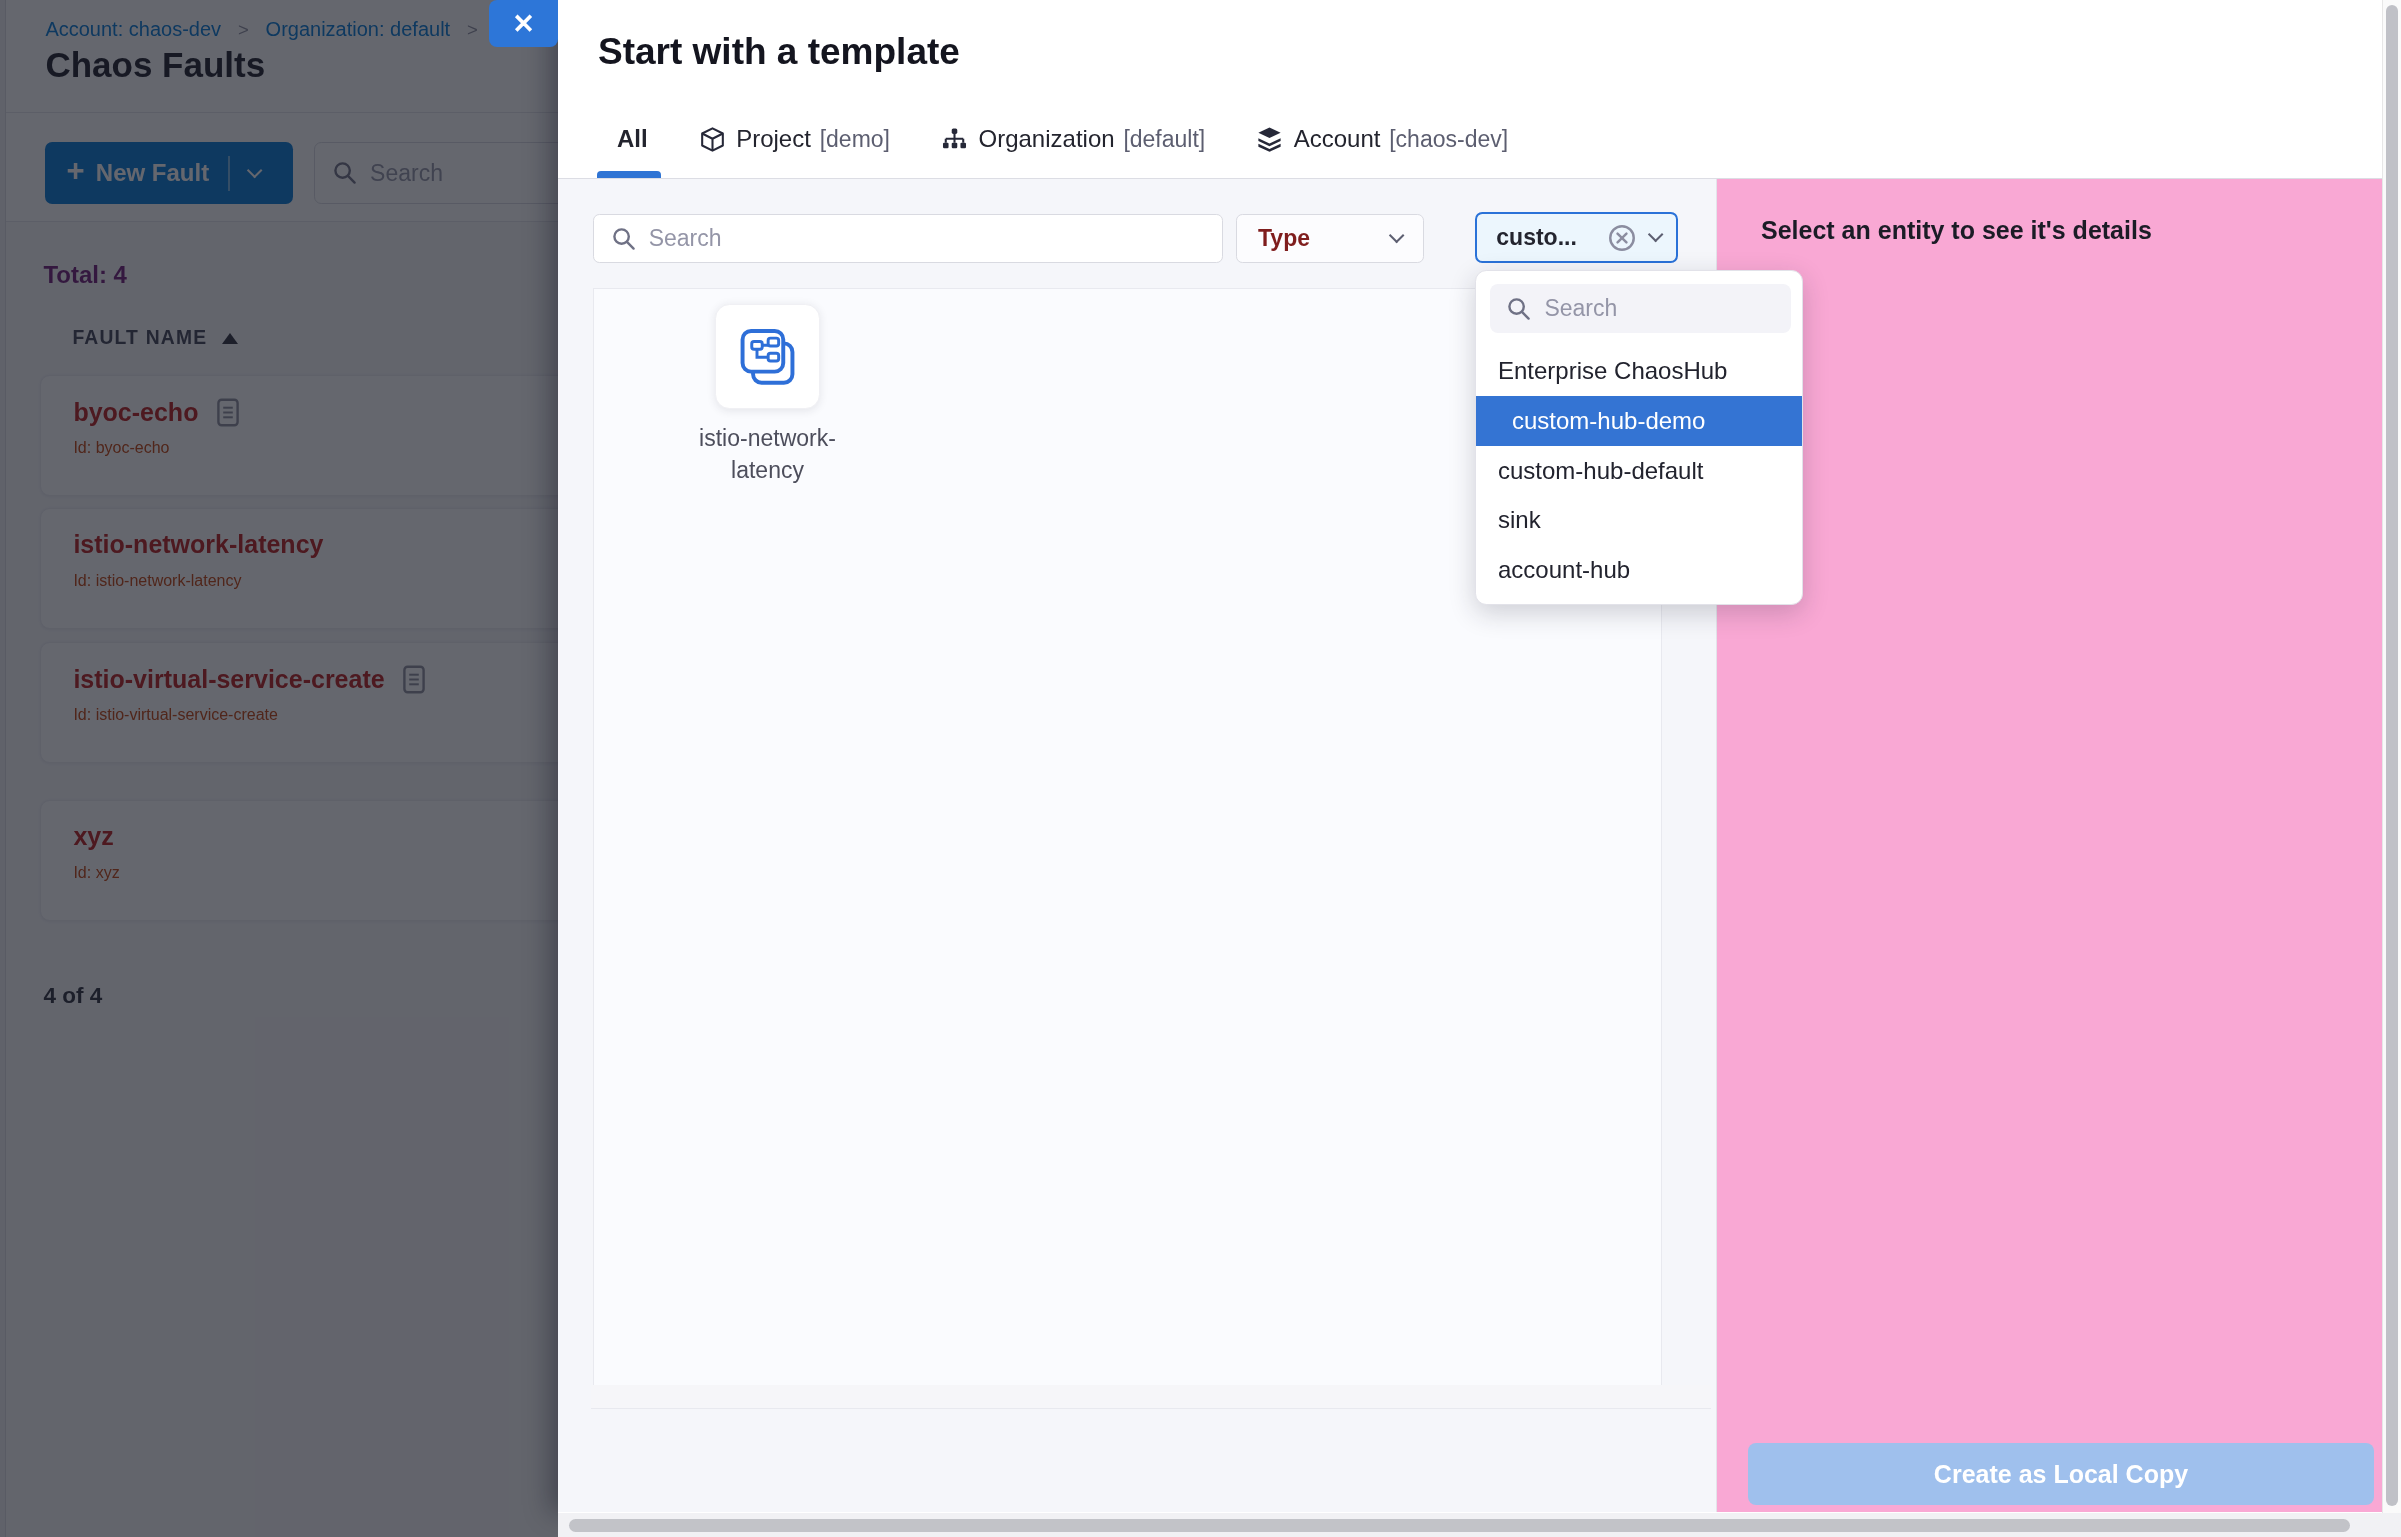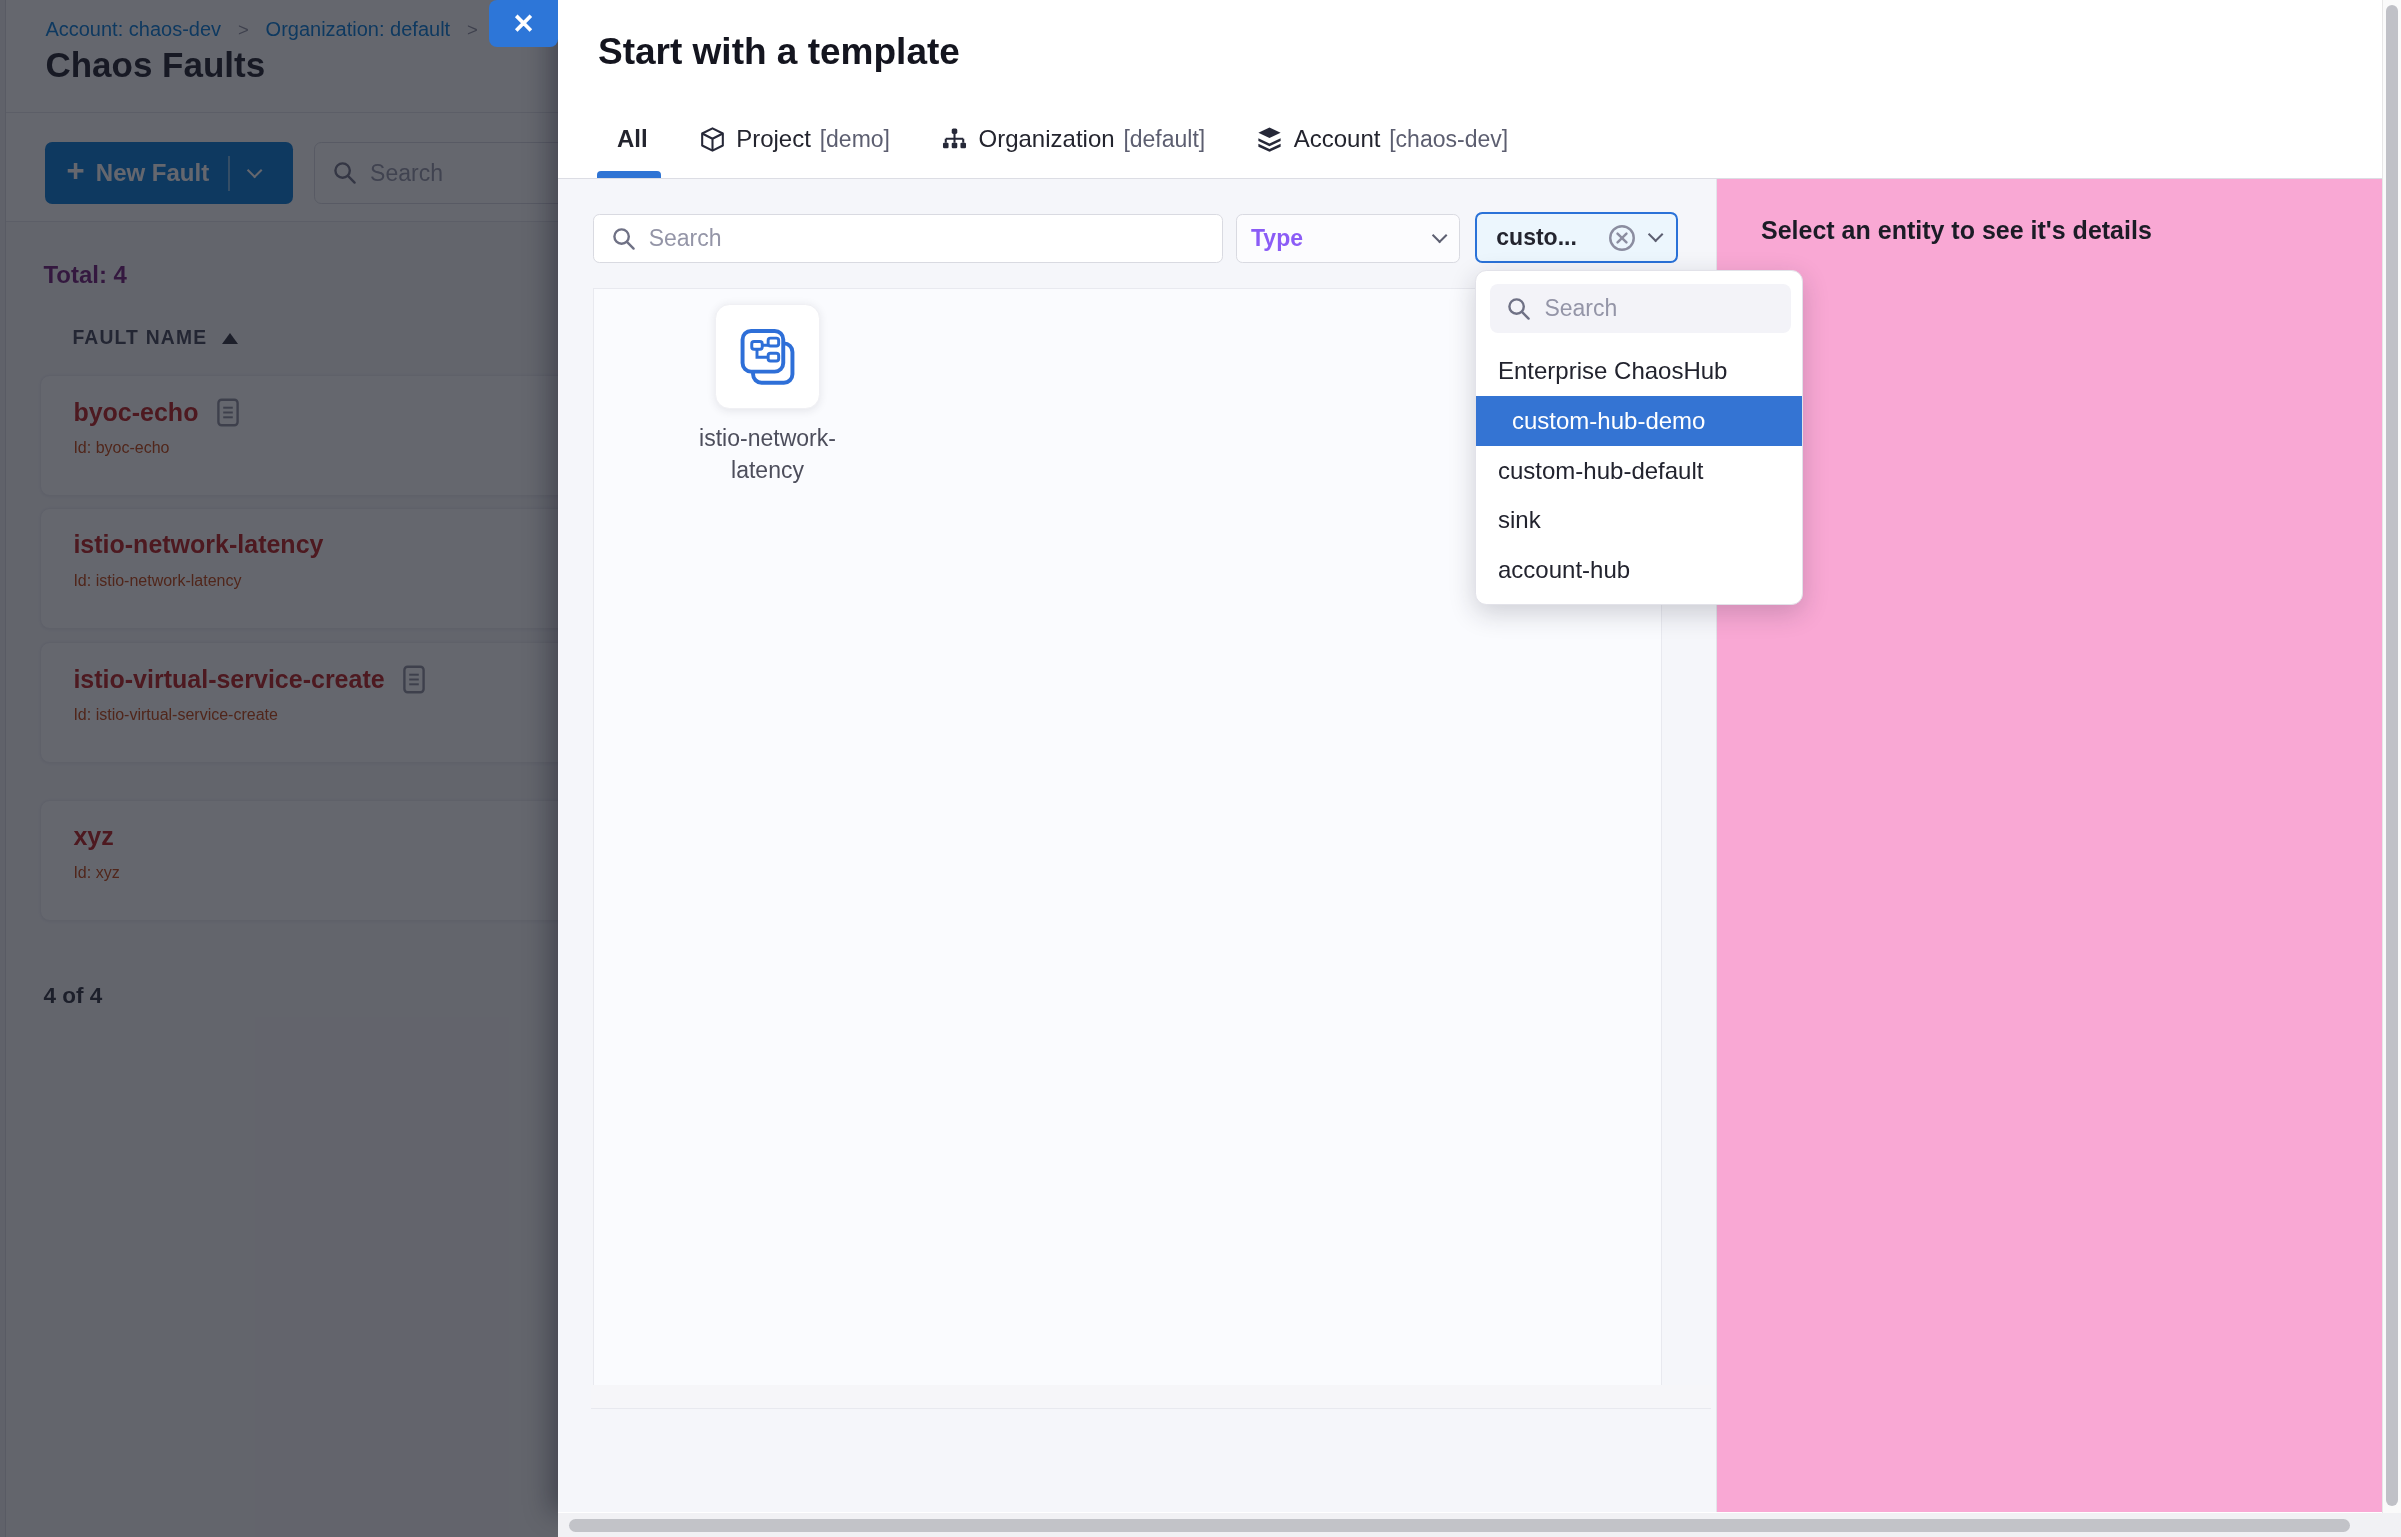--- a/index.html
+++ b/index.html
@@ -66,24 +66,24 @@
   .tab { display:flex; align-items:center; font-size:24px; color:#23242e; cursor:pointer; }
   .tab .ticon { margin-right:10.5px; display:flex; }
   .tab .scope { color:#5c5e70; margin-left:8.8px; font-size:23px; }
   .tab-underline { position:absolute; left:39px; top:171px; width:64px; height:7.2px;
     background:#2f74d4; border-radius:4px 4px 0 0; }
   .header-divider { position:absolute; left:0; right:0; top:178px; height:1.6px; background:#dcdde4; }
   .modal-left { position:absolute; left:0; top:179px; width:1159px; height:1333px;
     background:#f5f6fa; border-right:1.6px solid #e3e4ea; }
   .modal-right { position:absolute; left:1159px; top:179px; right:12px; height:1333px; background:#f9a8d4; }
   .tpl-search { left:35px; top:35px; width:630px; height:49px; border-radius:6.4px; }
-  .type-select { position:absolute; left:678px; top:35px; width:224px; height:49px;
+  .type-select { position:absolute; left:678px; top:35px; width:188px; height:49px;
     background:#fcfcfe; border:1.6px solid #d9dae1; border-radius:6.4px;
-    display:flex; align-items:center; font-size:23px; font-weight:bold; color:#8b5cf6;
-    padding:0 14px; cursor:pointer; }
+    display:flex; align-items:center; font-size:23px; font-weight:bold; color:#7f1d1d;
+    padding:0 21px; cursor:pointer; }
   .type-select .chev { margin-left:auto; margin-top:-4.8px; }
   .hub-select { position:absolute; left:917px; top:33px; width:203px; height:51px;
     background:#ecf6fd; border:2.4px solid #2a72d8; border-radius:7.2px;
     display:flex; align-items:center; font-size:23px; font-weight:bold; color:#23242e;
     padding:0 14.5px 0 19.3px; cursor:pointer; }
   .hub-select .clear { margin-left:auto; display:flex; }
   .hub-select .chev { margin-left:13px; margin-top:-4.8px; }
   .grid-container { position:absolute; left:35px; top:109px; width:1069px; height:1098px;
     background:#fafbfe; border:1.6px solid #e8e9ef; }
   .grid-footer { position:absolute; left:33px; top:1206px; width:1120px; height:24px;
@@ -294,20 +294,21 @@
           </svg>
         </div>
         <div class="tpl-name">istio-network-latency</div>
       </div>
     </div>
     <div class="grid-footer"></div>
   </div>
 
   <div class="modal-right">
     <div class="details-title">Select an entity to see it's details</div>
+    <button class="create-btn">Create as Local Copy</button>
   </div>
 
   <div class="popover">
     <div class="popover-search">
       <svg class="mag" width="24" height="24" viewBox="0 0 30 30">
         <circle cx="12" cy="12" r="9" fill="none" stroke="#6f7185" stroke-width="3"></circle>
         <line x1="19" y1="19" x2="27" y2="27" stroke="#6f7185" stroke-width="3" stroke-linecap="round"></line>
       </svg>
       <input type="text" placeholder="Search" style="">
     </div>

